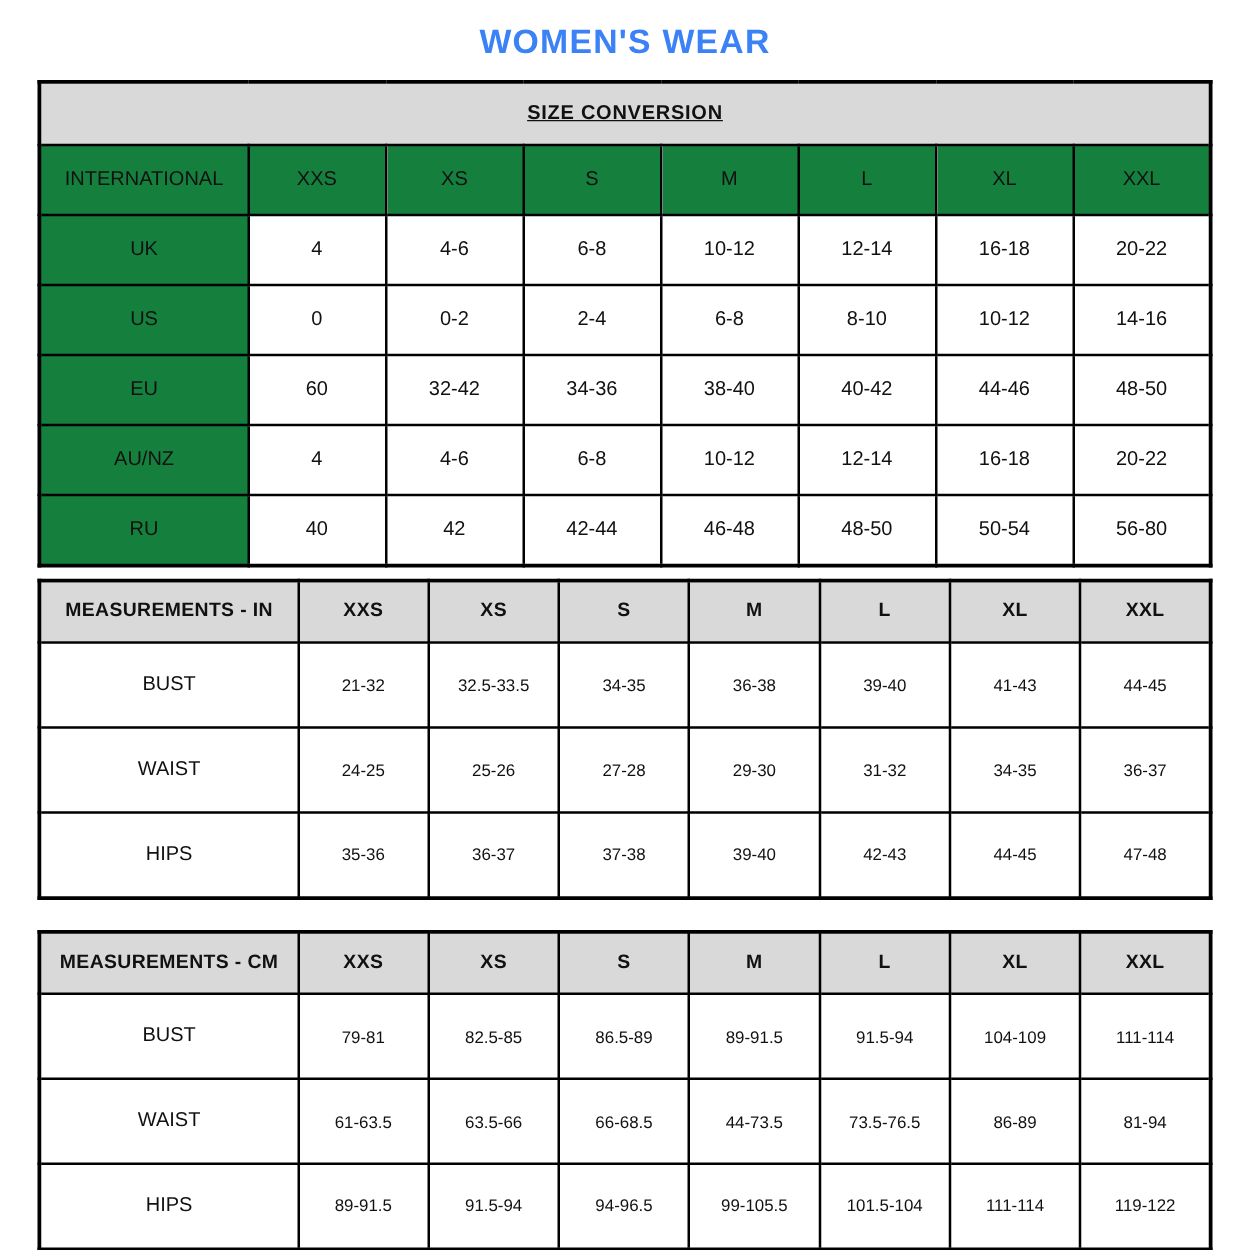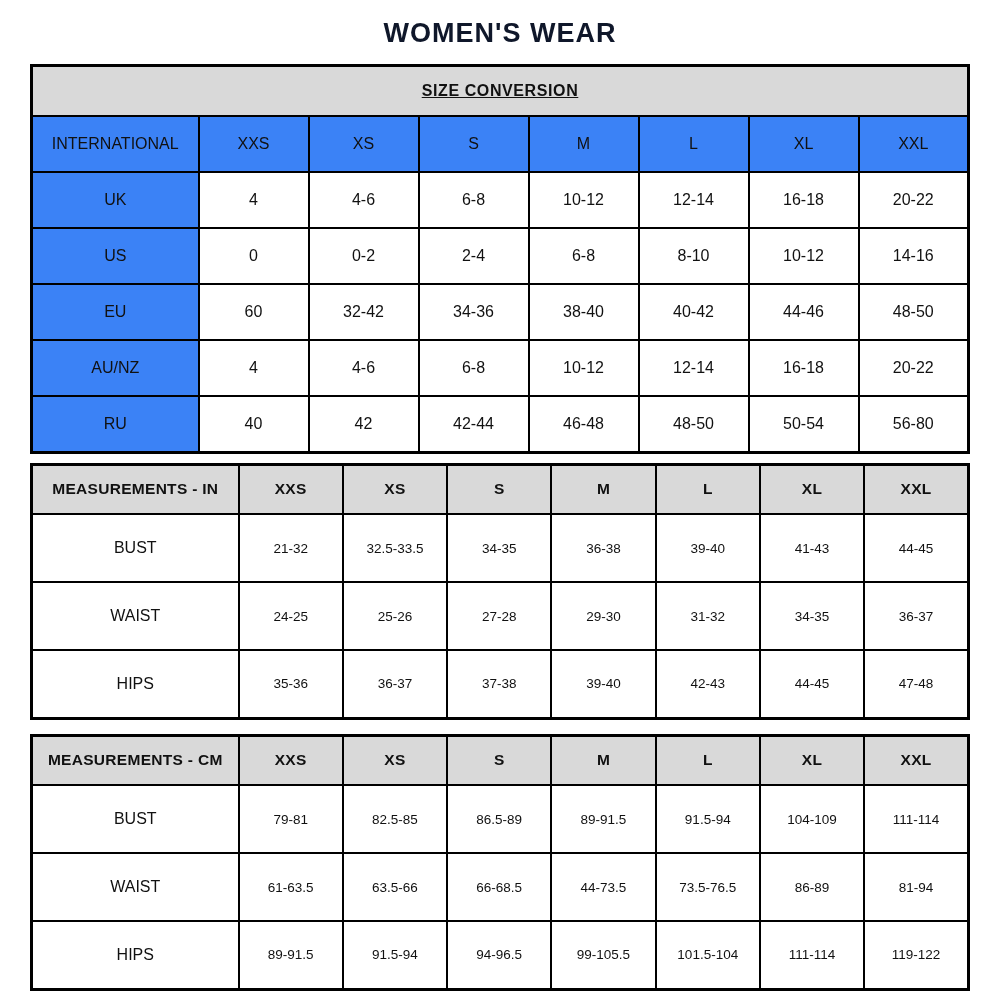--- a/index.html
+++ b/index.html
@@ -13,21 +13,21 @@
     width: 940px;
     margin: 0 auto;
     padding-top: 12px;
   }
   .page-title {
     text-align: center;
     font-size: 27px;
     font-weight: bold;
     letter-spacing: 1px;
     margin: 6px 0 15px 0;
-    color: #0f172a;
+    color: #3b82f6;
   }
   table.tbl {
     width: 940px;
     border-collapse: collapse;
     table-layout: fixed;
     border: 3px solid #000;
   }
   .tbl th, .tbl td {
     border: 2px solid #000;
     text-align: center;
@@ -39,24 +39,24 @@
   .t1 { margin-bottom: 9px; }
   .t1 .title-cell {
     background: var(--header-bg, #d9d9d9);
     height: 48px;
     font-size: 16px;
     font-weight: bold;
     letter-spacing: 0.6px;
     text-decoration: underline;
   }
   .t1 tbody tr { height: 56px; font-size: 16px; }
-  .t1 tbody th { font-weight: normal; background: #3b82f6; font-size: 16px; }
+  .t1 tbody th { font-weight: normal; background: #15803d; font-size: 16px; }
   .t1 tbody td { font-size: 16px; }
   
-  .t2 { margin-bottom: 14px; }
+  .t2 { margin-bottom: 24px; }
   .t2 tbody tr, .t3 tbody tr { height: 68px; }
   .t2 tbody tr:first-child, .t3 tbody tr:first-child {
     height: 50px;
   }
   .t2 tbody tr:first-child th, .t3 tbody tr:first-child th {
     background: var(--header-bg, #d9d9d9);
     font-weight: bold;
     font-size: 15.5px;
     letter-spacing: 0.3px;
   }

